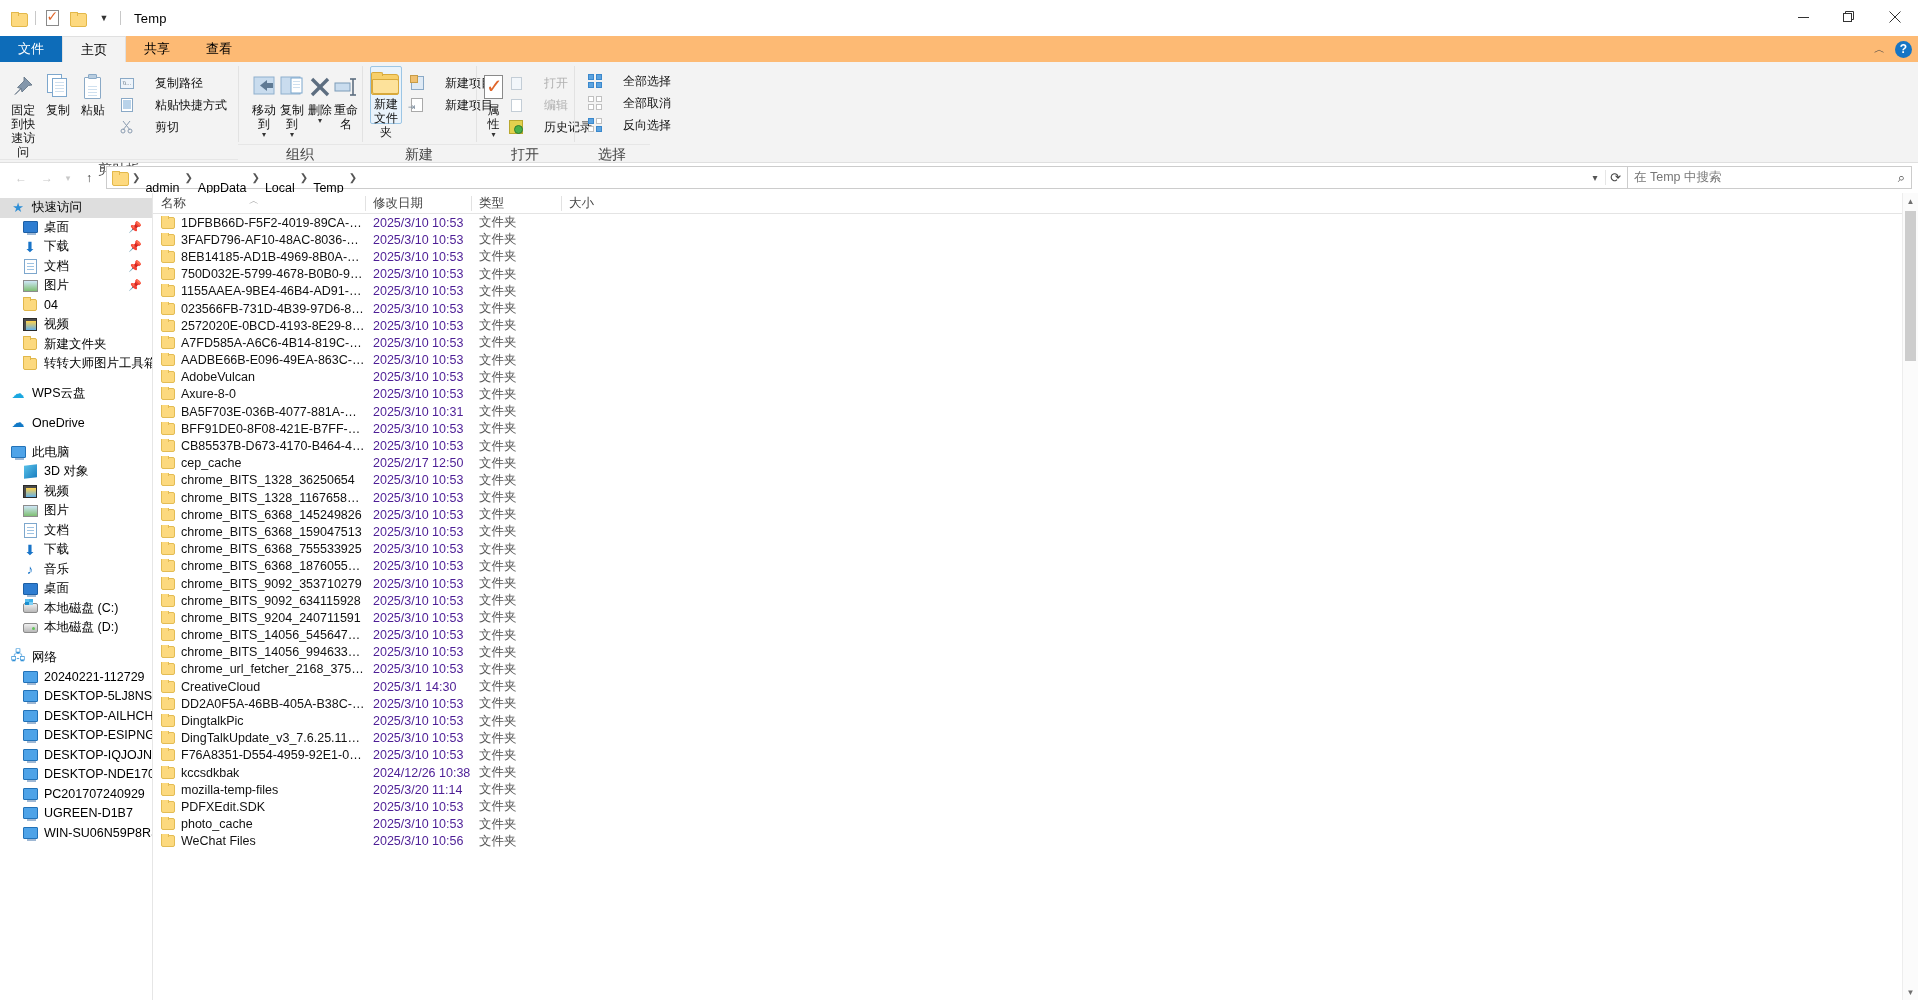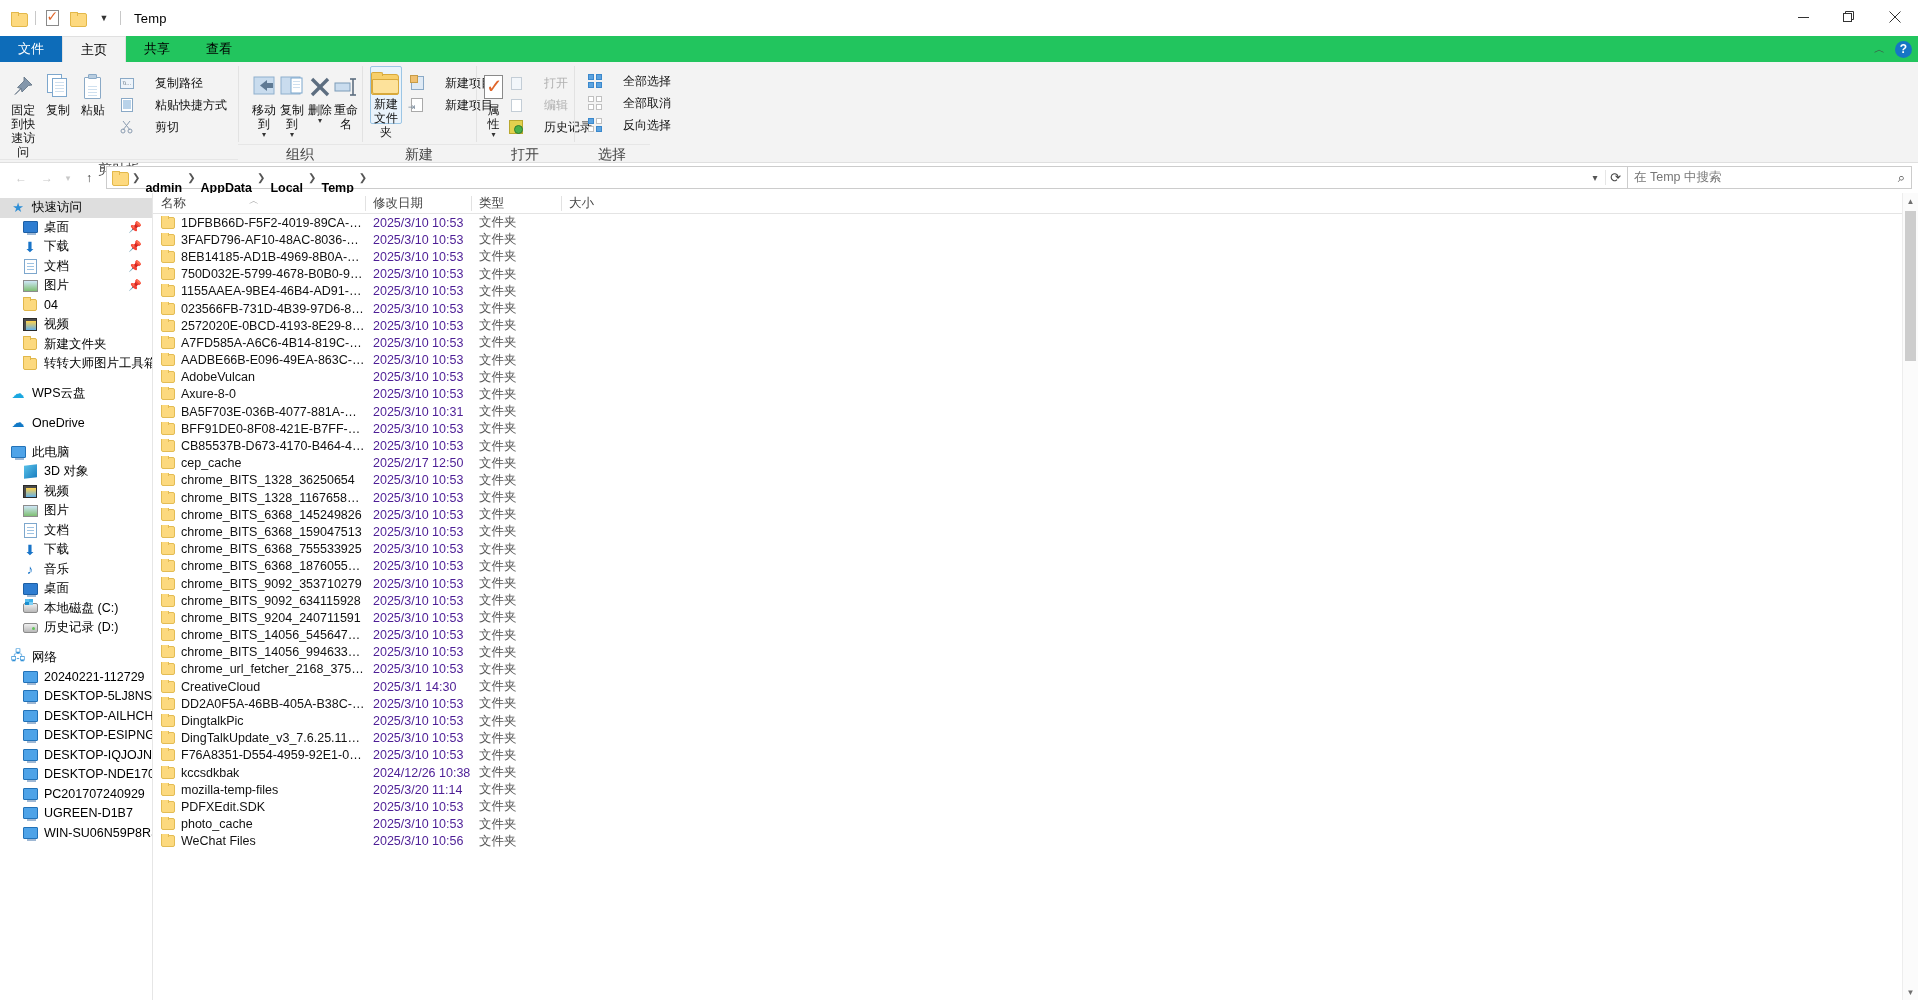--- a/index.html
+++ b/index.html
@@ -42,21 +42,21 @@
   .win-title {
     font-size: 13px; color: #000; margin-left: 10px; letter-spacing: .2px;
   }
   .wincontrols { position: absolute; right: 0; top: 0; display: flex; height: 34px; }
   .wc { width: 46px; height: 34px; display: flex; align-items: center; justify-content: center; }
   .wc svg { display: block; }
 
   
   .tabstrip {
     height: 26px; display: flex; align-items: stretch; position: relative;
-    flex: 0 0 26px; background: #22c55e;
+    flex: 0 0 26px; background: #fdba74;
   }
   .tab {
     display: flex; align-items: center; justify-content: center;
     font-size: 13px; color: #000; padding: 0 18px; min-width: 58px; height: 26px;
   }
   .tab.file { background: #0d6cb9; color: #fff; min-width: 56px; }
   .tab.active { background: #f3f3f3; border-left: 1px solid #e0e0e0; border-right: 1px solid #e0e0e0; border-top: 1px solid #e0e0e0; }
   .tabstrip-right { position: absolute; right: 6px; top: 0; height: 26px; display: flex; align-items: center; gap: 10px; }
   .caret-up { font-size: 11px; color: #444; }
   .help-ico {
@@ -141,21 +141,21 @@
   }
   .nav-btn { width: 26px; height: 26px; display: flex; align-items: center; justify-content: center; color: #6d6d6d; }
   .nav-btn.dim { color: #c8c8c8; }
   .nav-btn.up { color: #333; }
   .crumbbox {
     flex: 1; height: 23px; border: 1px solid #cccccc; background: #fff;
     display: flex; align-items: center; padding: 0 2px 0 5px; margin-left: 4px;
     position: relative;
   }
   .crumbs { display: flex; align-items: center; flex: 1; gap: 0; }
-  .crumb { font-size: 12.5px; color: #000; padding: 17px 4px; height: 20px; line-height: 20px; font-weight: bold; }
+  .crumb { font-size: 12.5px; color: #000; padding: 17px 4px; height: 20px; line-height: 20px; }
   .crumb-sep { color: #555; font-size: 10px; padding: 0 1px; }
   .crumbbox .drop { width: 20px; text-align: center; color: #555; font-size: 10px; }
   .crumbbox .refresh { width: 20px; text-align: center; color: #444; font-size: 13px; border-left: 1px solid #e6e6e6; }
   .searchbox {
     width: 284px; height: 23px; border: 1px solid #cccccc; border-left: none; background: #fff;
     display: flex; align-items: center; padding: 0 6px; justify-content: space-between;
   }
   .searchbox .ph { color: #777; font-size: 12.5px; }
   .searchbox .mag { color: #444; font-size: 13px; }
 
@@ -667,21 +667,21 @@
       <div class="nav-item lvl1">
         <span class="nic">
             <i class="ic-diskwin"></i>
           </span>
         <span>本地磁盘 (C:)</span>
       </div>
       <div class="nav-item lvl1">
         <span class="nic">
             <i class="ic-disk"></i>
           </span>
-        <span>历史记录 (D:)</span>
+        <span>本地磁盘 (D:)</span>
       </div>
 
       <div style="height:10px"></div>
       <div class="nav-item">
         <span class="nic ic-net">🖧</span>
         <span>网络</span>
       </div>
       <div class="nav-item lvl1">
         <span class="nic">
             <i class="ic-mon"></i>

